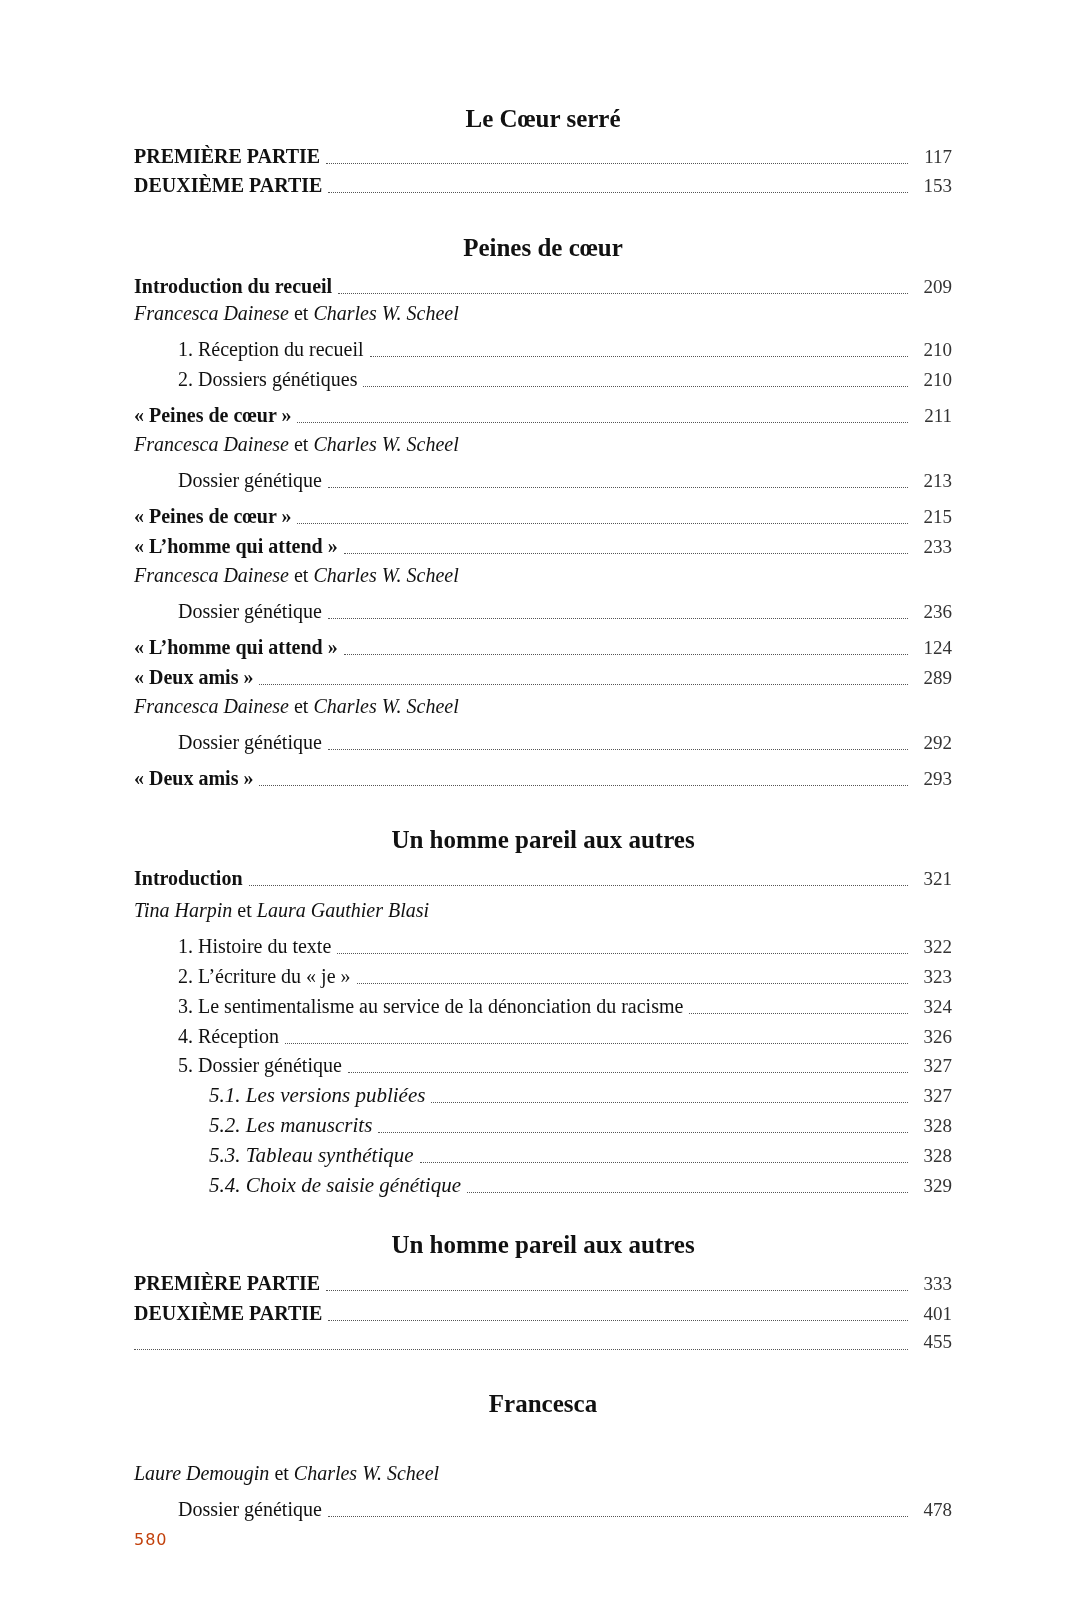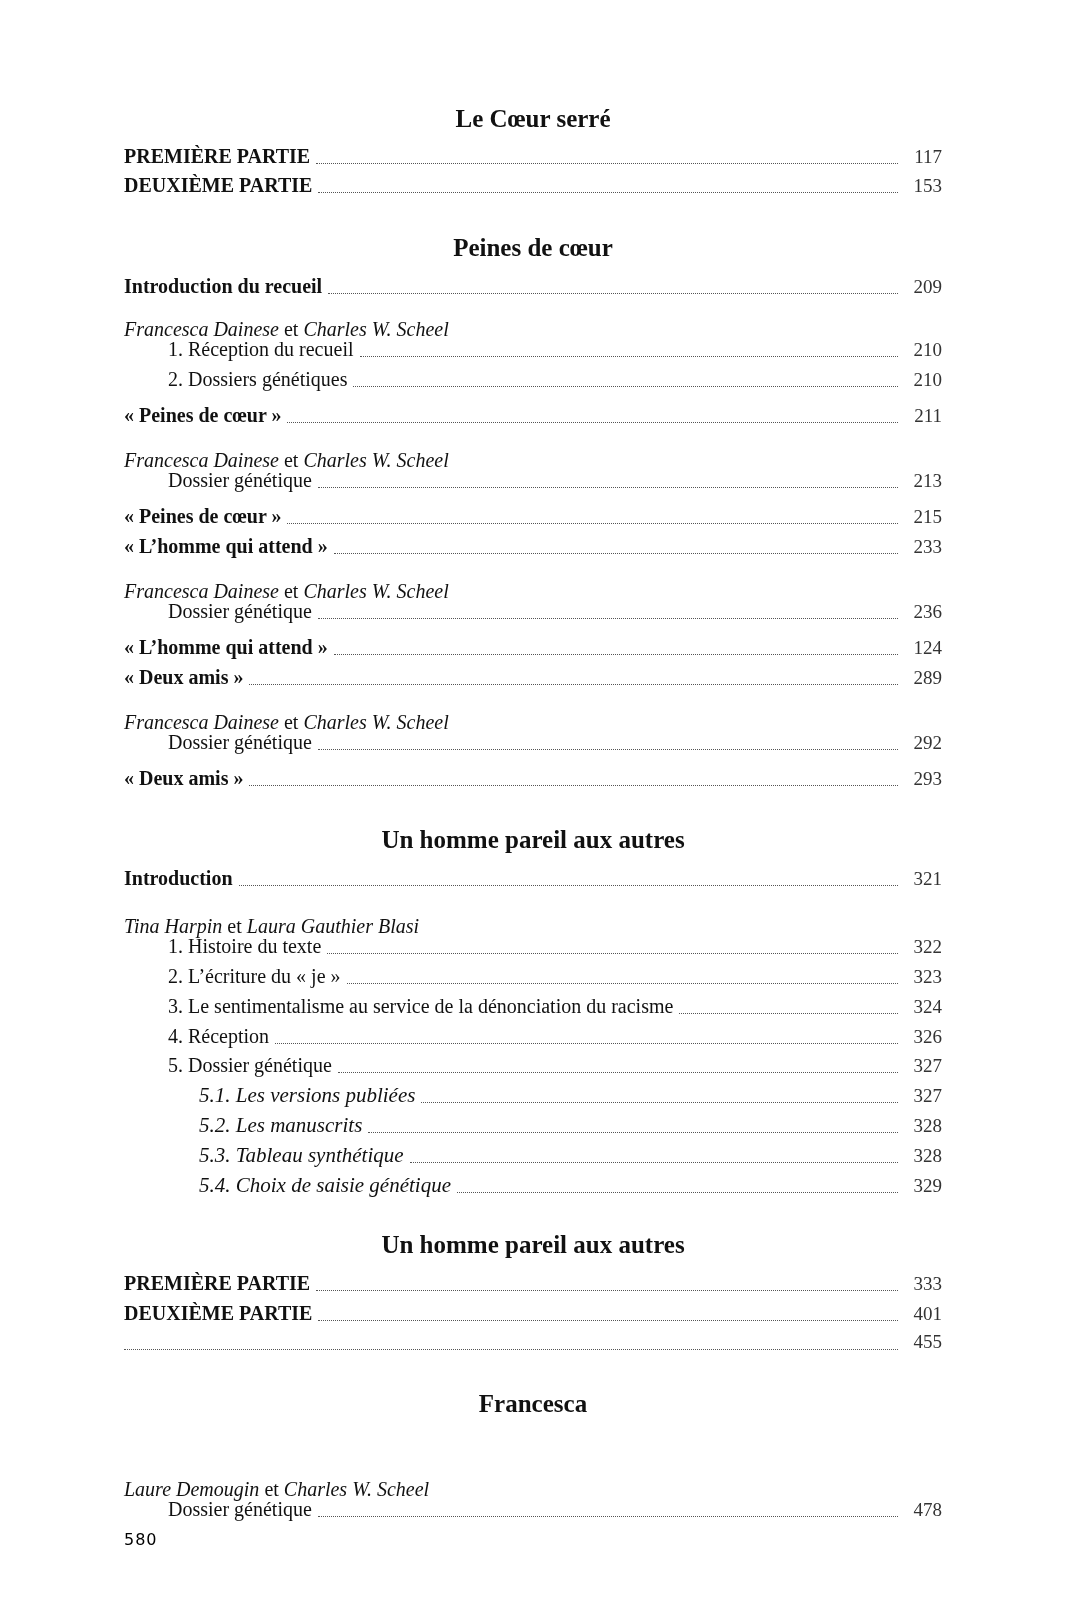--- a/index.html
+++ b/index.html
@@ -1,33 +1,33 @@
 <!DOCTYPE html>
 <html><head>
 <meta charset="utf-8">
 <style>
   html, body { margin: 0; padding: 0; background: #ffffff; }
   body { width: 1090px; height: 1603px; position: relative; overflow: hidden;
          font-family: "Liberation Serif", "DejaVu Serif", serif; color: #111; }
-  .page { position: absolute; left: 8px; top: 0; width: 1000px; height: 1603px; }
+  .page { position: absolute; left: 18px; top: 0; width: 1000px; height: 1603px; }
   .heading { position: absolute; left: 116px; width: 818px; text-align: center;
              font-weight: bold; font-size: 25px; line-height: 30px; color: #111; }
   .row { position: absolute; left: 116px; width: 818px; height: 26px;
          display: flex; align-items: baseline; font-size: 20px; line-height: 26px; }
   .row .label { white-space: nowrap; padding-right: 6px; }
   .row .leader { flex: 1 1 auto; border-bottom: 1.5px dotted #555; height: 0; margin-bottom: 5px; align-self: flex-end; margin-right: 10px; }
   .row .num { white-space: nowrap; width: 34px; text-align: right; color: #333; font-size: 19px; }
   .lvl0 .label { font-weight: bold; }
   .lvl1 { left: 160px; width: 774px; font-family: Liberation Serif, serif; }
   .lvl2 { left: 191px; width: 743px; }
   .lvl2 .label { font-style: italic; font-size: 21px; }
-  .author { position: absolute; left: 116px; font-size: 20px; line-height: 26px; margin-top: 16px; }
+  .author { position: absolute; left: 116px; font-size: 20px; line-height: 26px; }
   .author i { font-style: italic; }
   .folio { position: absolute; left: 116px; top: 1530px; font-family: "DejaVu Sans", sans-serif;
-           font-size: 16px; color: #000000; letter-spacing: 1px; }
+           font-size: 16px; color: #c2410c; letter-spacing: 1px; }
   .it { font-style: italic; }
 </style>
 </head>
 <body>
 
 <div class="page">
 
   <div class="heading" style="top:104px">Le Cœur serré</div>
   <div class="row lvl0" style="top:143px">
     <span class="label">PREMIÈRE PARTIE</span>

